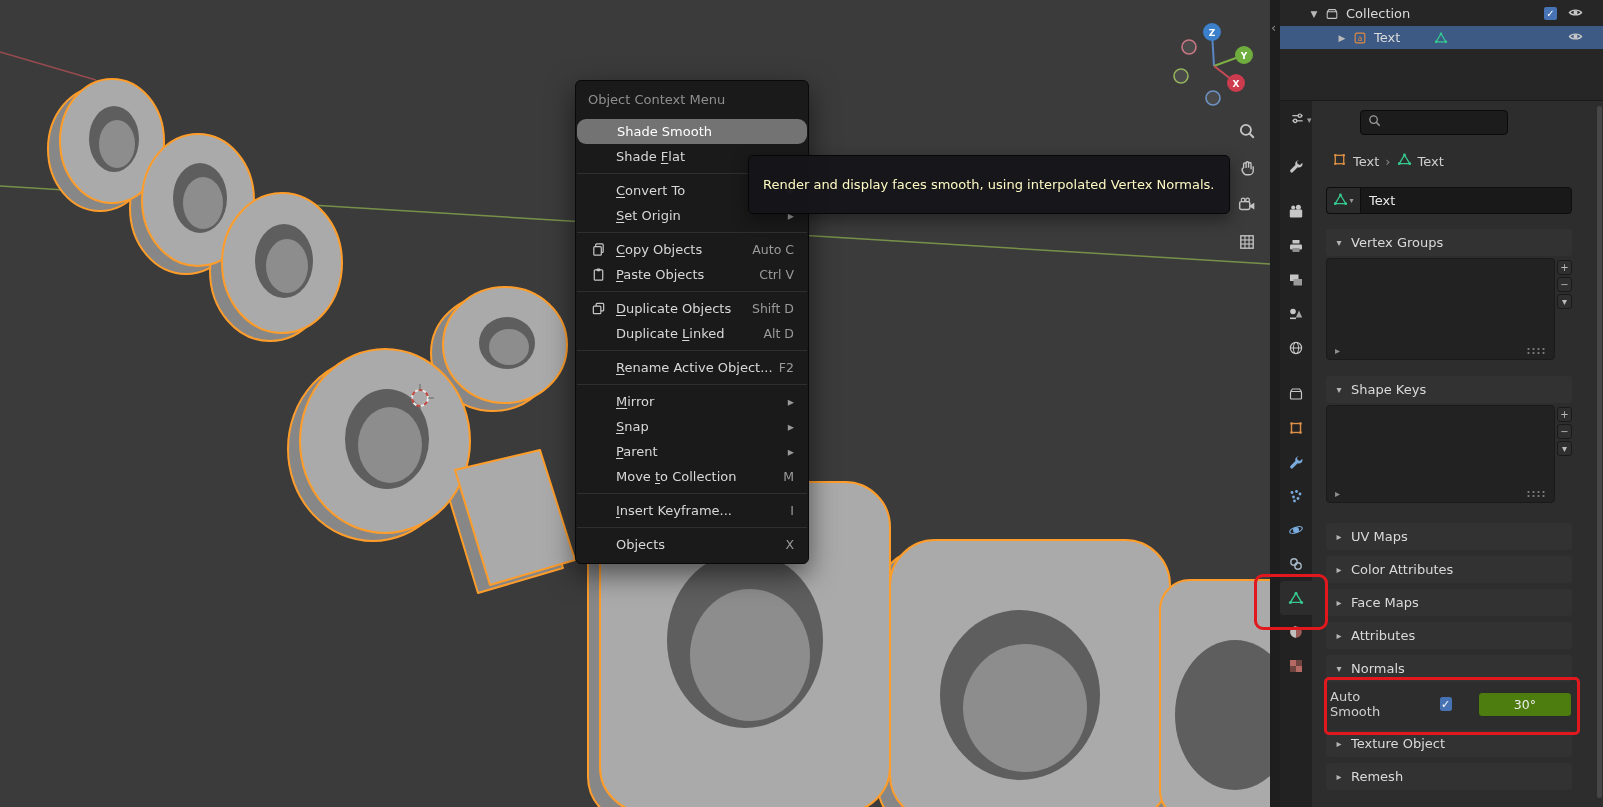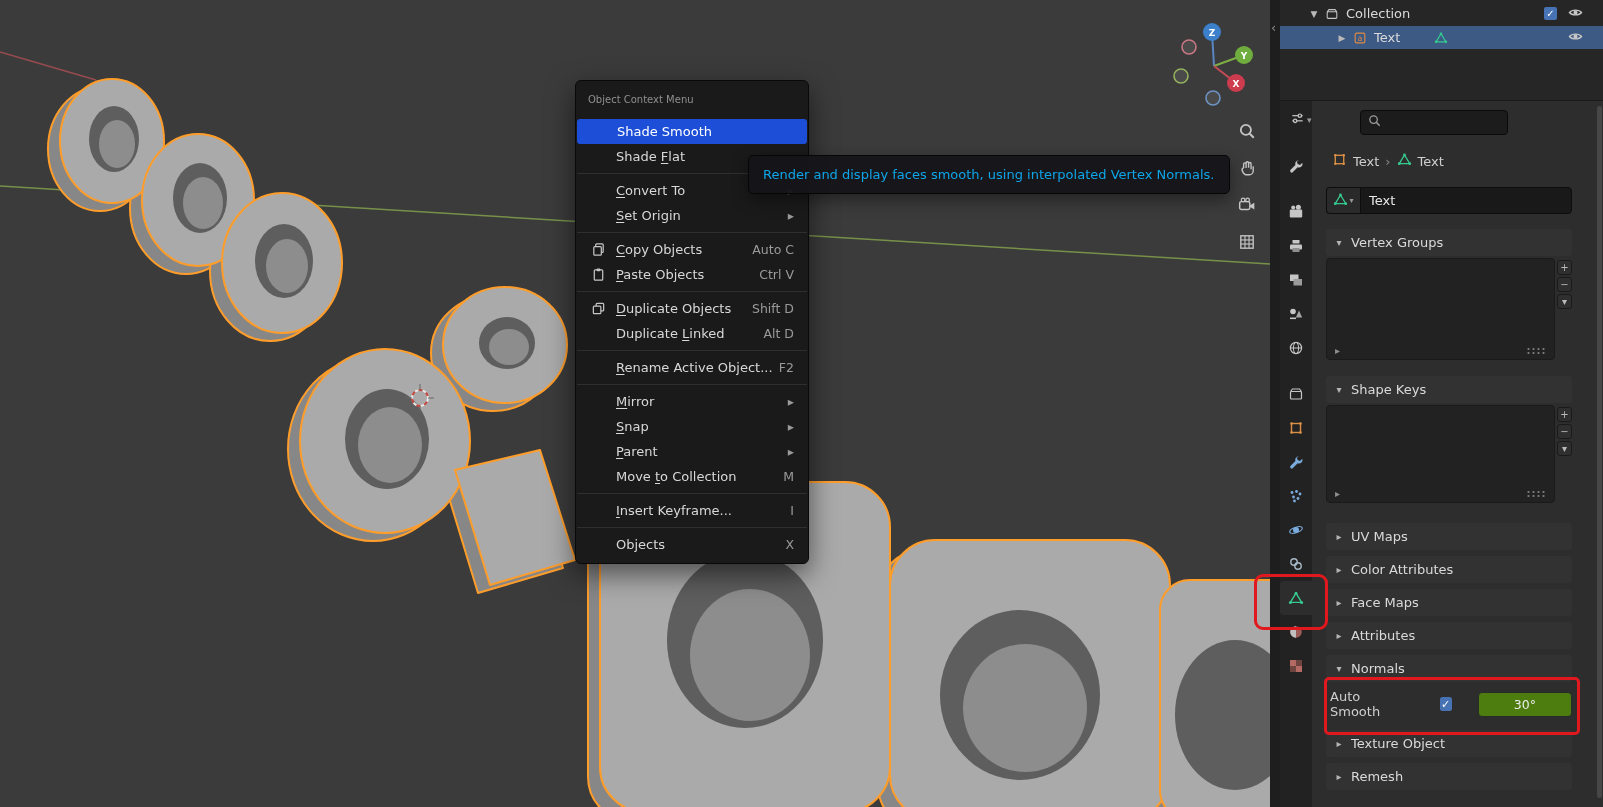--- a/index.html
+++ b/index.html
@@ -9,32 +9,32 @@
   
   .viewport{position:absolute;left:0;top:0;width:1270px;height:807px;background:#3b3b3b;overflow:hidden;}
   .vp-art{position:absolute;left:0;top:0;}
   .nav-gizmo{position:absolute;left:1172px;top:20px;}
   .nav-gizmo text{font-size:9px;font-weight:bold;fill:#fff;font-family:"DejaVu Sans",sans-serif;}
   .nav-btn{position:absolute;left:1234px;width:26px;height:26px;display:flex;align-items:center;justify-content:center;border-radius:50%;}
 
   
   .context-menu{position:absolute;left:575px;top:80px;width:232px;background:#1a1a1a;border:1px solid #090909;
     border-radius:6px;box-shadow:0 10px 28px rgba(0,0,0,.55);padding:4px 0 6px;z-index:30;}
-  .menu-title{height:26px;line-height:26px;padding:2px 12px 6px;color:#8f8f8f;font-size:10px;}
+  .menu-title{height:26px;line-height:26px;padding:2px 12px 6px;color:#8f8f8f;font-size:13px;}
   .menu-item{height:25px;display:flex;align-items:center;padding:0 10px;font-size:13px;color:#d8d8d8;}
   .menu-item .mi-icon{width:24px;display:flex;justify-content:center;align-items:center;}
   .menu-item .mi-label{flex:1;padding-left:6px;white-space:nowrap;}
   .menu-item .mi-right{color:#9a9a9a;font-size:12.5px;padding-right:4px;}
-  .menu-item.hl{background:#1d4ed8;color:#fff;margin:0 1px;border-radius:3px;justify-content:flex-end;}
+  .menu-item.hl{background:#737373;color:#fff;margin:0 1px;border-radius:9px;justify-content:flex-end;}
   .menu-sep{height:1px;background:#2f2f2f;margin:4px 1px;}
   .accel{text-decoration:underline;text-underline-offset:2px;}
 
   
-  .tooltip{position:absolute;left:748px;top:155px;height:37px;display:flex;align-items:center;padding:0 14px;
-    background:rgba(22,22,26,.97);border:1px solid #060606;border-radius:5px;font-size:13px;color:#0ea5e9;
+  .tooltip{position:absolute;left:748px;top:155px;height:37px;display:flex;align-items:center;padding:10px 14px;
+    background:rgba(22,22,26,.97);border:1px solid #060606;border-radius:5px;font-size:13px;color:#fef9c3;
     white-space:nowrap;z-index:40;box-shadow:0 6px 16px rgba(0,0,0,.4);}
 
   
   .vstrip{position:absolute;left:1270px;top:0;width:10px;height:807px;background:#1e1e1e;}
   .vstrip .collapse{position:absolute;left:1px;top:20px;color:#8a8a8a;font-size:13px;}
 
   
   .outliner{position:absolute;left:1280px;top:0;width:323px;height:100px;background:#262626;padding-top:2px;box-sizing:border-box;}
   .ol-row{position:relative;height:23px;margin-bottom:1px;display:flex;align-items:center;font-size:13px;color:#dadada;}
   .ol-row.selected{background:#3c5a84;}

